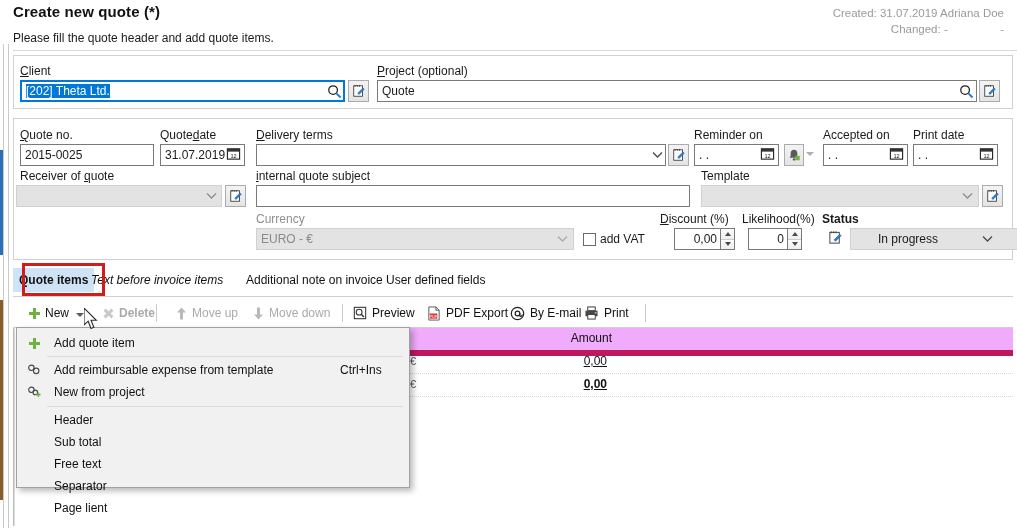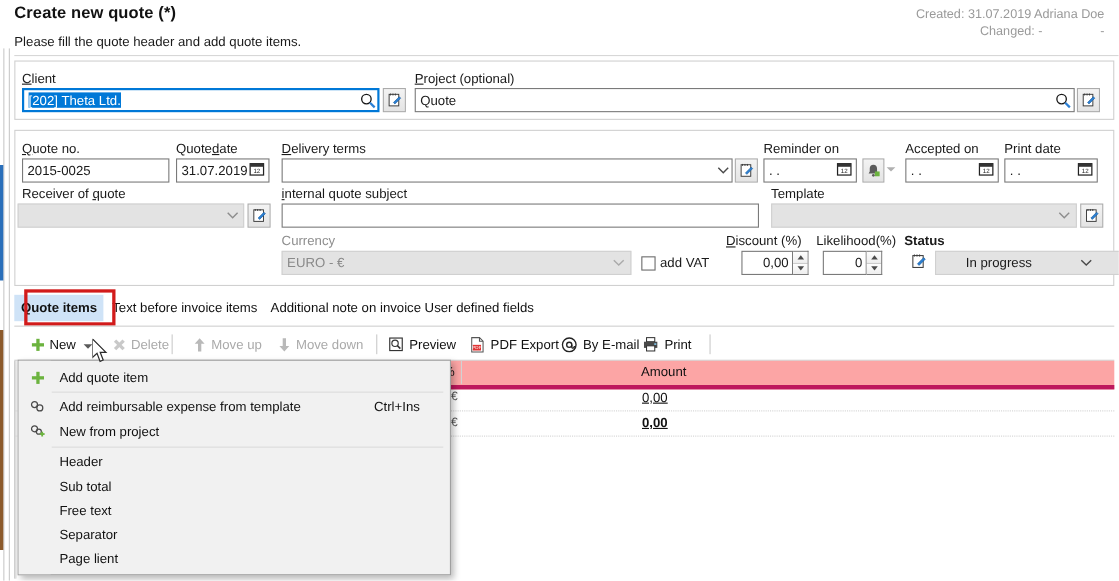--- a/index.html
+++ b/index.html
@@ -162,22 +162,22 @@
   .x-ico { position:relative; width:11px; height:11px; }
   .x-ico:before, .x-ico:after {
     content:""; position:absolute; left:0; top:4px; width:11px; height:3px; background:#c9c9c9;
   }
   .x-ico:before { transform: rotate(45deg); }
   .x-ico:after  { transform: rotate(-45deg); }
 
   
   .grid { position:absolute; left:13px; top:328px; right:4px; bottom:2px; border-left:1px solid #bdbdbd; }
   .grid-head {
-    position:absolute; left:16px; right:0; top:0; height:22px;
-    background:#fca5a5; border-bottom:4px solid #be185d;
+    position:absolute; left:4px; right:0; top:0; height:22px;
+    background:#f0abfc; border-bottom:6px solid #be185d;
   }
   .gh {
     position:absolute; top:0; height:21px; line-height:21px;
     font-size:12px; color:#111; box-sizing:border-box;
     border-right:1px solid #d2d2d2; padding:0 6px; white-space:nowrap;
     overflow:hidden;
   }
   .gh.r { text-align:right; }
   .grid-row {
     position:absolute; left:0; right:0; height:23px;
@@ -187,21 +187,21 @@
   .tot-cur { position:absolute; font-size:11px; color:#555; }
   .tot-val {
     position:absolute; text-align:right; font-size:12px; color:#111;
     text-decoration: underline;
   }
   .tot-lbl.b, .tot-val.b { font-weight:bold; }
   .vline { position:absolute; width:1px; background:#dcdcdc; }
 
   
   .ctx {
-    position:absolute; left:16px; top:327px; width:394px; height:196px;
+    position:absolute; left:16px; top:327px; width:394px; height:161px;
     background:#f1f1f1; border:1px solid #a0a0a0;
     box-shadow: 3px 3px 6px rgba(0,0,0,.28);
     box-sizing:border-box;
     padding-left:27px;
   }
   .ctx-gutter { position:absolute; left:0; top:0; bottom:0; width:29px; background:#f1f1f1; }
   .ctx-item {
     position:absolute; left:1px; right:1px; height:22px;
     display:flex; align-items:center; font-size:12px; color:#111;
   }
@@ -481,37 +481,37 @@
     </svg>
   </div>
   <div style="position:absolute; left:982px; top:235px;">
     <svg width="11" height="8" viewBox="0 0 11 8">
         <polyline points="1,1.5 5.5,6 10,1.5" fill="none" stroke="#4a4a4a" stroke-width="1.3"></polyline>
       </svg>
   </div>
 
   <div class="tabs">
     <div class="tab active" style="left:0px;">Quote items</div>
-    <div class="tab" style="left:83px;">Text before invoice items</div>
+    <div class="tab" style="left:72px;font-style:italic;">Text before invoice items</div>
     <div class="tab" style="left:227px;">Additional note on invoice</div>
     <div class="tab" style="left:367px;">User defined fields</div>
     <div class="tab-hl"></div>
   </div>
   <div class="tabs-rule"></div>
 
   <div class="toolbar">
     <div class="tb-item" style="left:16px;">
       <span class="plus-ico"></span>
       <span>New</span>
       <span class="caret" style="position:relative; display:inline-block; top:2px; margin-left:2px;"></span>
     </div>
 
     <div class="tb-sep" style="left:143px;"></div>
 
-    <div class="tb-item disabled" style="left:90px;">
+    <div class="tb-item disabled" style="left:90px;font-weight:bold;">
       <span class="x-ico"></span>
       <span>Delete</span>
     </div>
 
     <div class="tb-item disabled" style="left:163px;">
       <svg width="11" height="13" viewBox="0 0 11 13">
         <polygon points="5.5,0.5 10,5.5 7,5.5 7,12.5 4,12.5 4,5.5 1,5.5" fill="#b9b9b9"></polygon>
       </svg>
       <span>Move up</span>
     </div>

